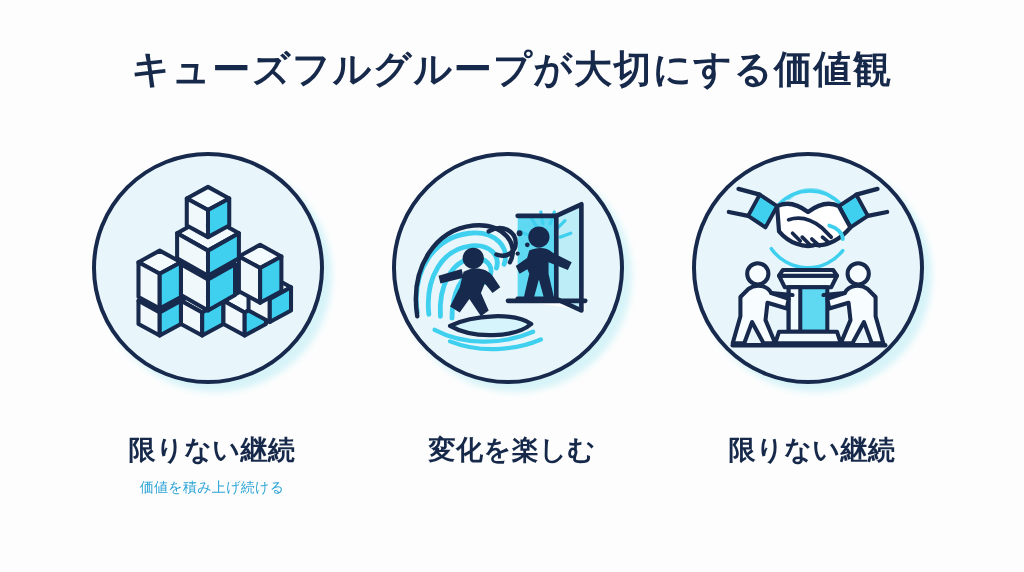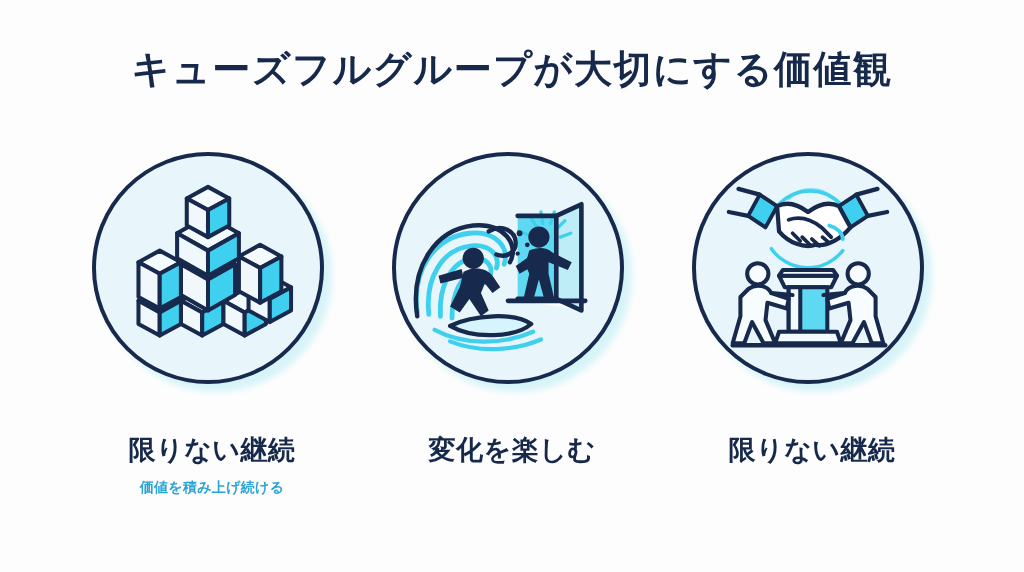--- a/index.html
+++ b/index.html
@@ -94,21 +94,21 @@
     font-size: 27px;
     font-weight: 700;
     color: #16294a;
     letter-spacing: .5px;
     line-height: 1.1;
     white-space: nowrap;
   }
   .caption-sub {
     margin-top: 13px;
     font-size: 14px;
-    font-weight: 700;
+    font-weight: 400;
     color: #2ba3d6;
     letter-spacing: .3px;
     white-space: nowrap;
   }
 </style>
 </head>
 <body>
 
 <div id="slide">
 

